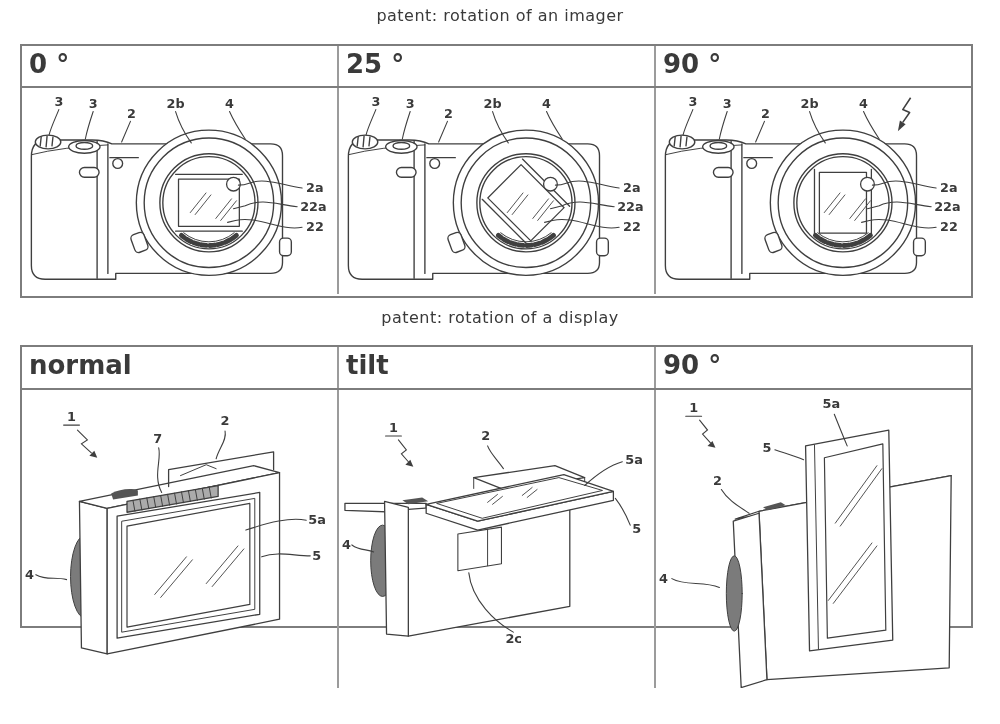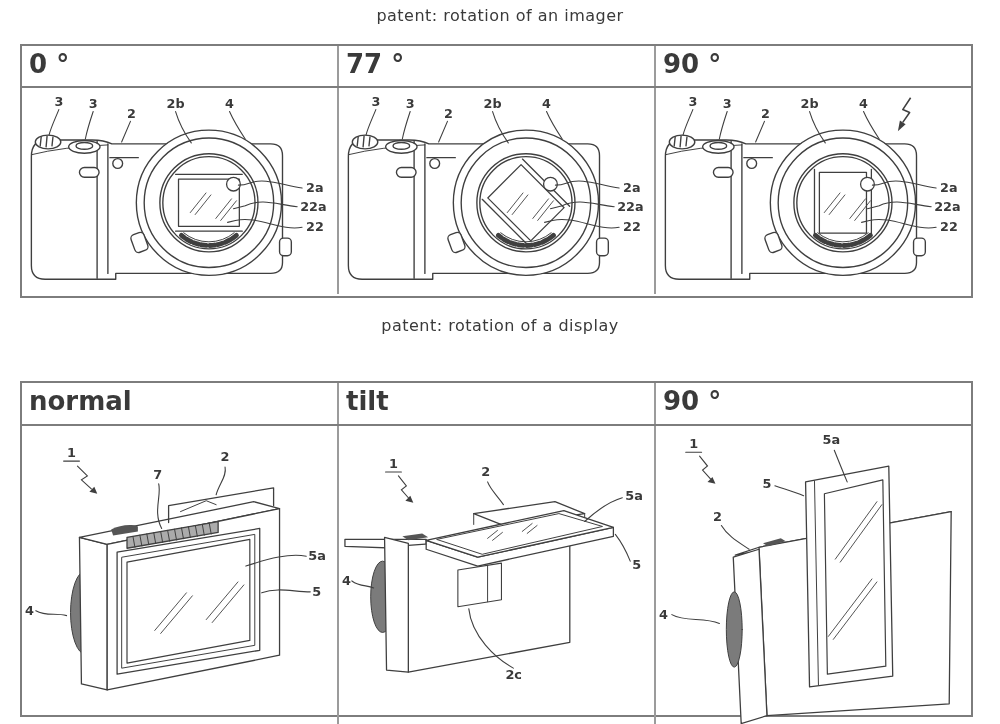--- a/index.html
+++ b/index.html
@@ -12,27 +12,27 @@
   html,body{margin:0;padding:0}
   body{
     width:1000px;height:724px;background:#fff;position:relative;overflow:hidden;
     font-family:"DejaVu Sans","Liberation Sans",sans-serif;
   }
   .page-title{
     position:absolute;left:0;width:1000px;text-align:center;
     font-size:16px;color:var(--text);letter-spacing:0.5px;
   }
   #title1{top:6px}
-  #title2{top:316px}
+  #title2{top:308px}
   .ptable{
     position:absolute;left:20px;width:953px;background:#fff;
     border:2px solid var(--table-border);
   }
   #table1{top:44px;height:254px}
-  #table2{top:381px;height:336px}
+  #table2{top:345px;height:283px}
   .hrow{display:flex;border-bottom:2px solid var(--table-border)}
   #table1 .hrow{height:42px}
   #table2 .hrow{height:43px}
   .hcell{
     flex:1;font-size:26px;font-weight:bold;color:var(--text);
     padding:3px 0 0 7px;overflow:hidden;white-space:nowrap;
   }
   .hcell + .hcell{border-left:2px solid var(--grid-line)}
   .brow{display:flex}
   #table1 .brow{height:206px}
@@ -107,21 +107,21 @@
     <polygon points="245,44 252.9,36.9 247.1,33.1" fill="currentColor" stroke="none"></polygon>
   </g>
 </defs>
 </svg>
 
 <div class="page-title" id="title1">patent: rotation of an imager</div>
 
 <div class="ptable" id="table1">
   <div class="hrow">
     <div class="hcell">0 °</div>
-    <div class="hcell">77 °</div>
+    <div class="hcell">25 °</div>
     <div class="hcell">90 °</div>
   </div>
   <div class="brow">
 
     <div class="bcell">
       <svg class="fig" viewBox="0 0 318 210">
         <use href="#cam-base"></use>
         <g transform="rotate(0 189 117)">
             <use href="#cam-sensor"></use>
           </g>

